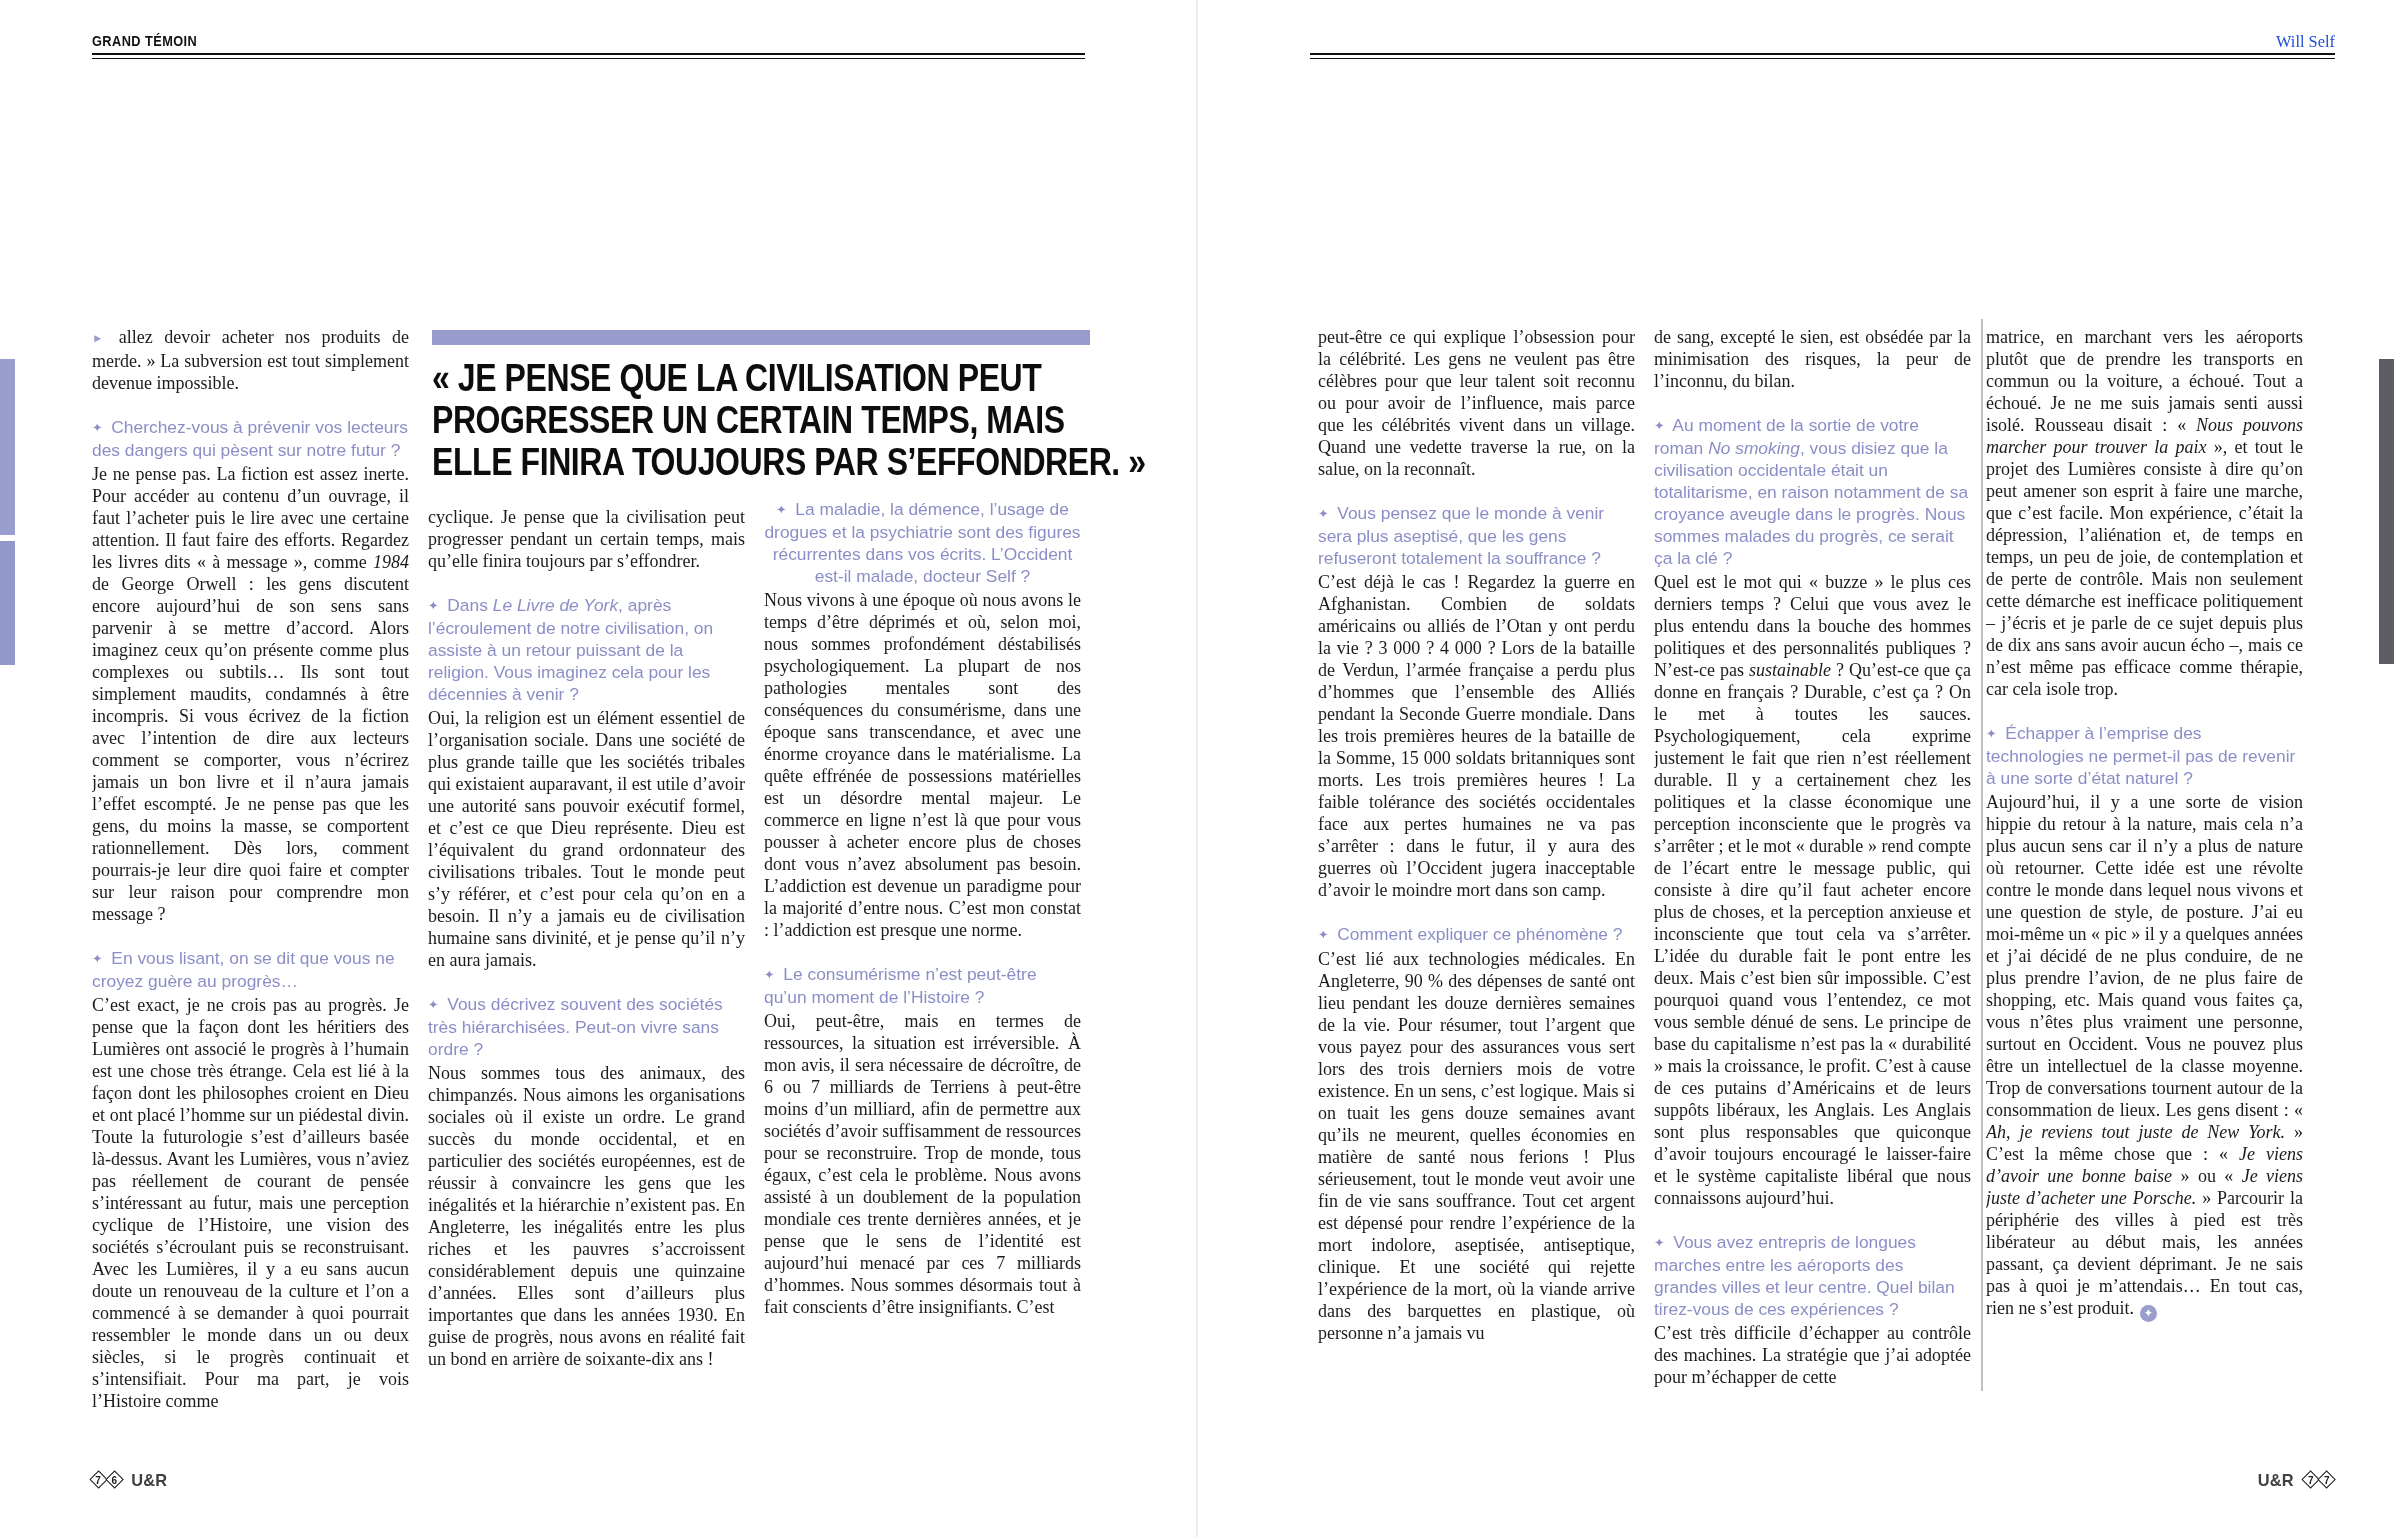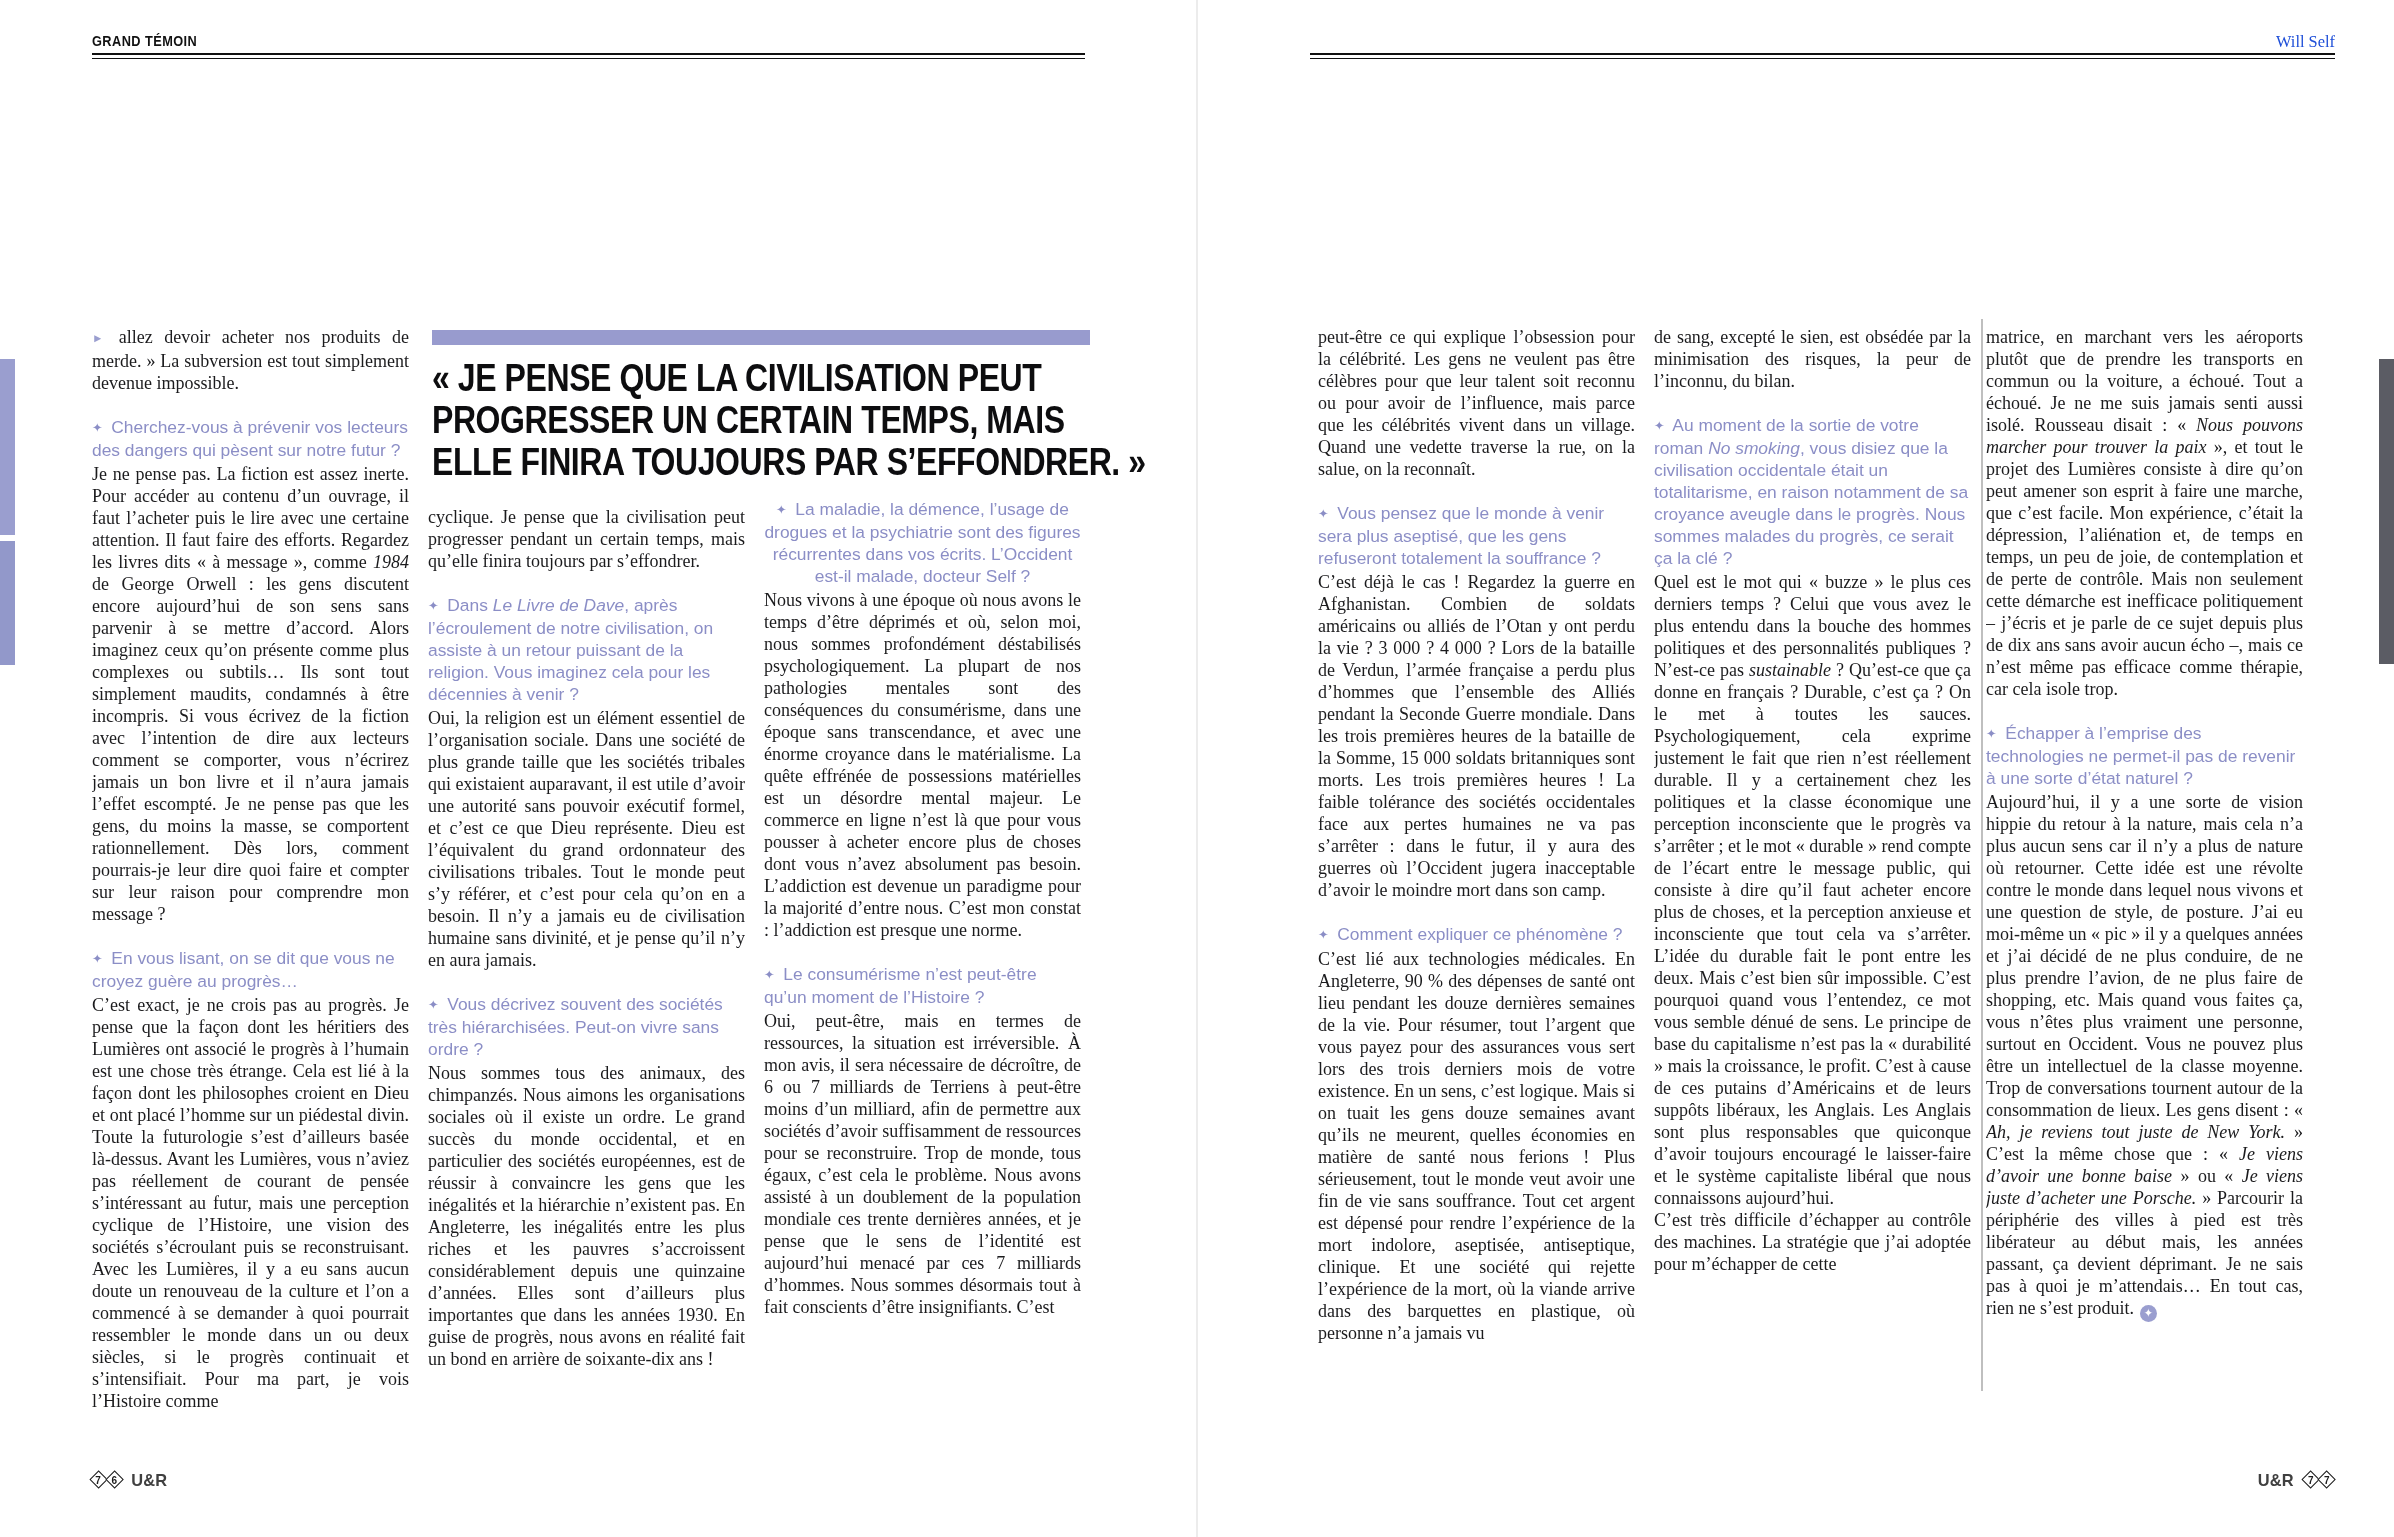--- a/index.html
+++ b/index.html
@@ -109,21 +109,21 @@
 
 <div class="col c-l1">
     <div class="answer"><span class="marker a-marker">►</span> <span>allez devoir acheter nos produits de merde. » La subversion est tout simplement devenue impossible.</span></div>
     <div class="question"><span class="marker q-marker">✦</span> <span>Cherchez-vous à prévenir vos lecteurs des dangers qui pèsent sur notre futur ?</span></div>
     <div class="answer"><span>Je ne pense pas. La fiction est assez inerte. Pour accéder au contenu d’un ouvrage, il faut l’acheter puis le lire avec une certaine attention. Il faut faire des efforts. Regardez les livres dits « à message », comme </span><i>1984</i><span> de George Orwell : les gens discutent encore aujourd’hui de son sens sans parvenir à se mettre d’accord. Alors imaginez ceux qu’on présente comme plus complexes ou subtils… Ils sont tout simplement maudits, condamnés à être incompris. Si vous écrivez de la fiction avec l’intention de dire aux lecteurs comment se comporter, vous n’écrirez jamais un bon livre et il n’aura jamais l’effet escompté. Je ne pense pas que les gens, du moins la masse, se comportent rationnellement. Dès lors, comment pourrais-je leur dire quoi faire et compter sur leur raison pour comprendre mon message ?</span></div>
     <div class="question"><span class="marker q-marker">✦</span> <span>En vous lisant, on se dit que vous ne croyez guère au progrès…</span></div>
     <div class="answer"><span>C’est exact, je ne crois pas au progrès. Je pense que la façon dont les héritiers des Lumières ont associé le progrès à l’humain est une chose très étrange. Cela est lié à la façon dont les philosophes croient en Dieu et ont placé l’homme sur un piédestal divin. Toute la futurologie s’est d’ailleurs basée là-dessus. Avant les Lumières, vous n’aviez pas réellement de courant de pensée s’intéressant au futur, mais une perception cyclique de l’Histoire, une vision des sociétés s’écroulant puis se reconstruisant. Avec les Lumières, il y a eu sans aucun doute un renouveau de la culture et l’on a commencé à se demander à quoi pourrait ressembler le monde dans un ou deux siècles, si le progrès continuait et s’intensifiait. Pour ma part, je vois l’Histoire comme</span></div>
   </div>
 <div class="col c-l2">
     <div class="answer"><span>cyclique. Je pense que la civilisation peut progresser pendant un certain temps, mais qu’elle finira toujours par s’effondrer.</span></div>
-    <div class="question"><span class="marker q-marker">✦</span> <span>Dans </span><i>Le Livre de Dave</i><span>, après l’écroulement de notre civilisation, on assiste à un retour puissant de la religion. Vous imaginez cela pour les décennies à venir ?</span></div>
+    <div class="question"><span class="marker q-marker">✦</span> <span>Dans </span><i>Le Livre de York</i><span>, après l’écroulement de notre civilisation, on assiste à un retour puissant de la religion. Vous imaginez cela pour les décennies à venir ?</span></div>
     <div class="answer"><span>Oui, la religion est un élément essentiel de l’organisation sociale. Dans une société de plus grande taille que les sociétés tribales qui existaient auparavant, il est utile d’avoir une autorité sans pouvoir exécutif formel, et c’est ce que Dieu représente. Dieu est l’équivalent du grand ordonnateur des civilisations tribales. Tout le monde peut s’y référer, et c’est pour cela qu’on en a besoin. Il n’y a jamais eu de civilisation humaine sans divinité, et je pense qu’il n’y en aura jamais.</span></div>
     <div class="question"><span class="marker q-marker">✦</span> <span>Vous décrivez souvent des sociétés très hiérarchisées. Peut-on vivre sans ordre ?</span></div>
     <div class="answer"><span>Nous sommes tous des animaux, des chimpanzés. Nous aimons les organisations sociales où il existe un ordre. Le grand succès du monde occidental, et en particulier des sociétés européennes, est de réussir à convaincre les gens que les inégalités et la hiérarchie n’existent pas. En Angleterre, les inégalités entre les plus riches et les pauvres s’accroissent considérablement depuis une quinzaine d’années. Elles sont d’ailleurs plus importantes que dans les années 1930. En guise de progrès, nous avons en réalité fait un bond en arrière de soixante-dix ans !</span></div>
   </div>
 <div class="col c-l3">
     <div class="question" style="margin-top: 0px; text-align: center;"><span class="marker q-marker">✦</span> <span>La maladie, la démence, l’usage de drogues et la psychiatrie sont des figures récurrentes dans vos écrits. L’Occident est-il malade, docteur Self ?</span></div>
     <div class="answer"><span>Nous vivons à une époque où nous avons le temps d’être déprimés et où, selon moi, nous sommes profondément déstabilisés psychologiquement. La plupart de nos pathologies mentales sont des conséquences du consumérisme, dans une époque sans transcendance, et avec une énorme croyance dans le matérialisme. La quête effrénée de possessions matérielles est un désordre mental majeur. Le commerce en ligne n’est là que pour vous pousser à acheter encore plus de choses dont vous n’avez absolument pas besoin. L’addiction est devenue un paradigme pour la majorité d’entre nous. C’est mon constat : l’addiction est presque une norme.</span></div>
     <div class="question"><span class="marker q-marker">✦</span> <span>Le consumérisme n’est peut-être qu’un moment de l’Histoire ?</span></div>
     <div class="answer"><span>Oui, peut-être, mais en termes de ressources, la situation est irréversible. À mon avis, il sera nécessaire de décroître, de 6 ou 7 milliards de Terriens à peut-être moins d’un milliard, afin de permettre aux sociétés d’avoir suffisamment de ressources pour se reconstruire. Trop de monde, tous égaux, c’est cela le problème. Nous avons assisté à un doublement de la population mondiale ces trente dernières années, et je pense que le sens de l’identité est aujourd’hui menacé par ces 7 milliards d’hommes. Nous sommes désormais tout à fait conscients d’être insignifiants. C’est</span></div>
   </div>
@@ -131,20 +131,21 @@
     <div class="answer"><span>peut-être ce qui explique l’obsession pour la célébrité. Les gens ne veulent pas être célèbres pour que leur talent soit reconnu ou pour avoir de l’influence, mais parce que les célébrités vivent dans un village. Quand une vedette traverse la rue, on la salue, on la reconnaît.</span></div>
     <div class="question"><span class="marker q-marker">✦</span> <span>Vous pensez que le monde à venir sera plus aseptisé, que les gens refuseront totalement la souffrance ?</span></div>
     <div class="answer"><span>C’est déjà le cas ! Regardez la guerre en Afghanistan. Combien de soldats américains ou alliés de l’Otan y ont perdu la vie ? 3 000 ? 4 000 ? Lors de la bataille de Verdun, l’armée française a perdu plus d’hommes que l’ensemble des Alliés pendant la Seconde Guerre mondiale. Dans les trois premières heures de la bataille de la Somme, 15 000 soldats britanniques sont morts. Les trois premières heures ! La faible tolérance des sociétés occidentales face aux pertes humaines ne va pas s’arrêter : dans le futur, il y aura des guerres où l’Occident jugera inacceptable d’avoir le moindre mort dans son camp.</span></div>
     <div class="question"><span class="marker q-marker">✦</span> <span>Comment expliquer ce phénomène ?</span></div>
     <div class="answer"><span>C’est lié aux technologies médicales. En Angleterre, 90 % des dépenses de santé ont lieu pendant les douze dernières semaines de la vie. Pour résumer, tout l’argent que vous payez pour des assurances vous sert lors des trois derniers mois de votre existence. En un sens, c’est logique. Mais si on tuait les gens douze semaines avant qu’ils ne meurent, quelles économies en matière de santé nous ferions ! Plus sérieusement, tout le monde veut avoir une fin de vie sans souffrance. Tout cet argent est dépensé pour rendre l’expérience de la mort indolore, aseptisée, antiseptique, clinique. Et une société qui rejette l’expérience de la mort, où la viande arrive dans des barquettes en plastique, où personne n’a jamais vu</span></div>
   </div>
 <div class="col c-r2">
     <div class="answer"><span>de sang, excepté le sien, est obsédée par la minimisation des risques, la peur de l’inconnu, du bilan.</span></div>
     <div class="question"><span class="marker q-marker">✦</span> <span>Au moment de la sortie de votre roman </span><i>No smoking</i><span>, vous disiez que la civilisation occidentale était un totalitarisme, en raison notamment de sa croyance aveugle dans le progrès. Nous sommes malades du progrès, ce serait ça la clé ?</span></div>
     <div class="answer"><span>Quel est le mot qui « buzze » le plus ces derniers temps ? Celui que vous avez le plus entendu dans la bouche des hommes politiques et des personnalités publiques ? N’est-ce pas </span><i>sustainable</i><span> ? Qu’est-ce que ça donne en français ? Durable, c’est ça ? On le met à toutes les sauces. Psychologiquement, cela exprime justement le fait que rien n’est réellement durable. Il y a certainement chez les politiques et la classe économique une perception inconsciente que le progrès va s’arrêter ; et le mot « durable » rend compte de l’écart entre le message public, qui consiste à dire qu’il faut acheter encore plus de choses, et la perception anxieuse et inconsciente que tout cela va s’arrêter. L’idée du durable fait le pont entre les deux. Mais c’est bien sûr impossible. C’est pourquoi quand vous l’entendez, ce mot vous semble dénué de sens. Le principe de base du capitalisme n’est pas la « durabilité » mais la croissance, le profit. C’est à cause de ces putains d’Américains et de leurs suppôts libéraux, les Anglais. Les Anglais sont plus responsables que quiconque d’avoir toujours encouragé le laisser-faire et le système capitaliste libéral que nous connaissons aujourd’hui.</span></div>
+    <div class="question"><span class="marker q-marker">✦</span> <span>Vous avez entrepris de longues marches entre les aéroports des grandes villes et leur centre. Quel bilan tirez-vous de ces expériences ?</span></div>
     <div class="answer"><span>C’est très difficile d’échapper au contrôle des machines. La stratégie que j’ai adoptée pour m’échapper de cette</span></div>
   </div>
 <div class="col c-r3">
     <div class="answer"><span>matrice, en marchant vers les aéroports plutôt que de prendre les transports en commun ou la voiture, a échoué. Tout a échoué. Je ne me suis jamais senti aussi isolé. Rousseau disait : « </span><i>Nous pouvons marcher pour trouver la paix</i><span> », et tout le projet des Lumières consiste à dire qu’on peut amener son esprit à faire une marche, que c’est facile. Mon expérience, c’était la dépression, l’aliénation et, de temps en temps, un peu de joie, de contemplation et de perte de contrôle. Mais non seulement cette démarche est inefficace politiquement – j’écris et je parle de ce sujet depuis plus de dix ans sans avoir aucun écho –, mais ce n’est même pas efficace comme thérapie, car cela isole trop.</span></div>
     <div class="question"><span class="marker q-marker">✦</span> <span>Échapper à l’emprise des technologies ne permet-il pas de revenir à une sorte d’état naturel ?</span></div>
     <div class="answer"><span>Aujourd’hui, il y a une sorte de vision hippie du retour à la nature, mais cela n’a plus aucun sens car il n’y a plus de nature où retourner. Cette idée est une révolte contre le monde dans lequel nous vivons et une question de style, de posture. J’ai eu moi-même un « pic » il y a quelques années et j’ai décidé de ne plus conduire, de ne plus prendre l’avion, de ne plus faire de shopping, etc. Mais quand vous faites ça, vous n’êtes plus vraiment une personne, surtout en Occident. Vous ne pouvez plus être un intellectuel de la classe moyenne. Trop de conversations tournent autour de la consommation de lieux. Les gens disent : « </span><i>Ah, je reviens tout juste de New York.</i><span> » C’est la même chose que : « </span><i>Je viens d’avoir une bonne baise</i><span> » ou « </span><i>Je viens juste d’acheter une Porsche.</i><span> » Parcourir la périphérie des villes à pied est très libérateur au début mais, les années passant, ça devient déprimant. Je ne sais pas à quoi je m’attendais… En tout cas, rien ne s’est produit.</span><span class="endmark">✦</span></div>
   </div>
 
 <div class="footer footer-left">
   <span class="diamond">

